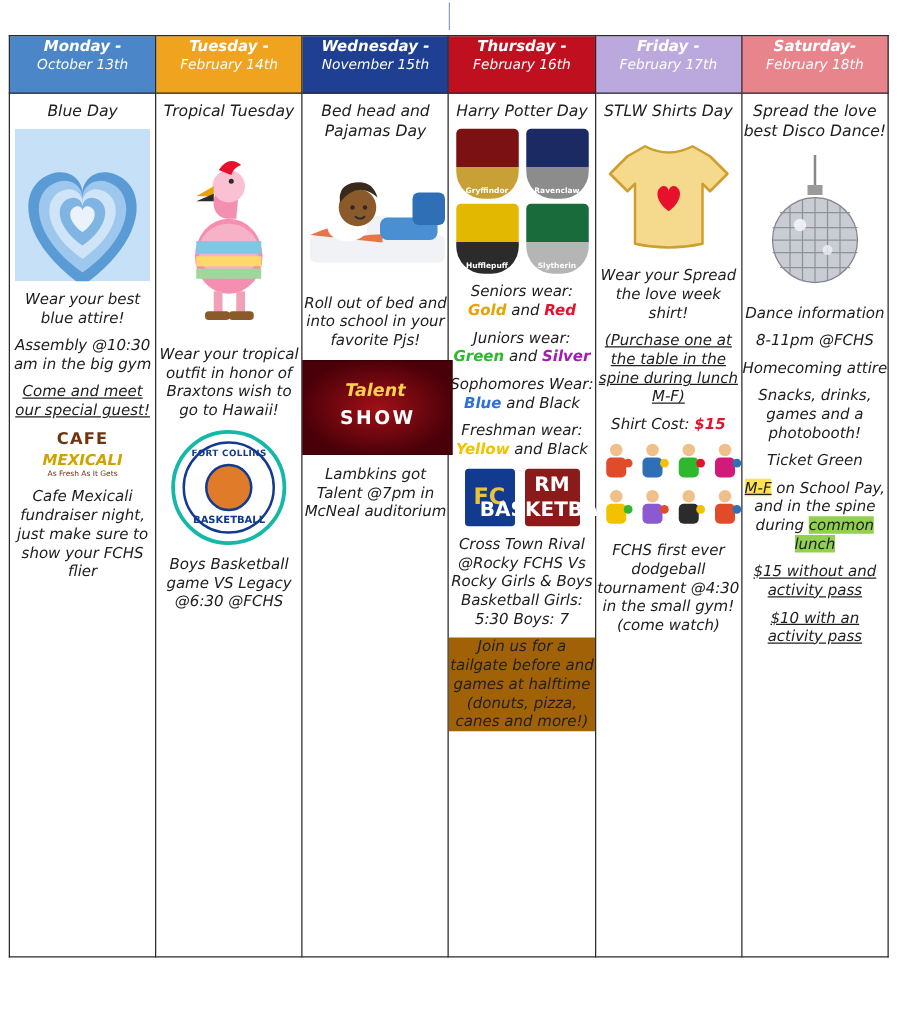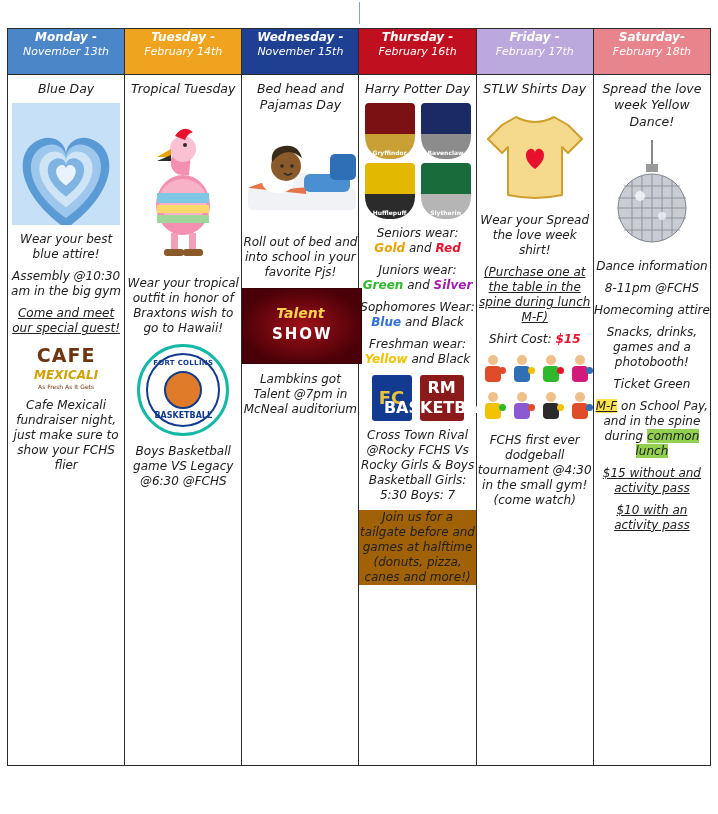--- a/index.html
+++ b/index.html
@@ -108,21 +108,21 @@
     font-size:8px; font-weight:bold; color:#123a8f;
   }
   .bball .ball {
     position:absolute; left:50%; top:50%; transform:translate(-50%,-50%);
     width:34px; height:34px; border-radius:50%;
     background:#e07b2a; border:2px solid #123a8f;
   }
   .cafe {
     margin: 8px auto 4px auto; width: 110px; text-align:center;
   }
-  .cafe .c1 { font-size: 19px; font-weight: bold; color: #6f3410; letter-spacing:1px; }
+  .cafe .c1 { font-size: 13px; font-weight: bold; color: #6f3410; letter-spacing:1px; }
   .cafe .c2 { font-size: 12px; font-weight: bold; color: #d1a100; font-style: italic; }
   .cafe .c3 { font-size: 6px; color: #6f3410; }
 
   
   .talent {
     width: 118px; height: 74px; margin: 8px auto;
     background: radial-gradient(ellipse at center, #a01018 0%, #4a0008 75%);
     position: relative; border: 1px solid #3a0006;
   }
   .talent .t1 {
@@ -176,21 +176,21 @@
 
 <div class="page">
 
   <div class="title-tick"></div>
 
   <table class="cal">
     <tbody>
         <tr>
       <th class="dayhead" style="background:#4a86c8;">
         <span class="dow">Monday -</span>
-        <span class="date">November 13th</span>
+        <span class="date">October 13th</span>
       </th>
       <th class="dayhead" style="background:#f0a31e;">
         <span class="dow">Tuesday -</span>
         <span class="date">February 14th</span>
       </th>
       <th class="dayhead" style="background:#1f3f93;">
         <span class="dow">Wednesday -</span>
         <span class="date">November 15th</span>
       </th>
       <th class="dayhead" style="background:#c01020;">
@@ -388,21 +388,21 @@
           <div class="kid">
                 <div class="head"></div>
                 <div class="body" style="background:#e04b2a;"></div>
                 <div class="ball" style="background:#2f6fb5;"></div>
               </div>
         </div>
         <div class="blk">FCHS first ever dodgeball tournament @4:30 in the small gym! (come watch)</div>
       </td>
 
       <td class="daycell">
-        <div class="cellhead">Spread the love week Yellow Dance!</div>
+        <div class="cellhead">Spread the love best Disco Dance!</div>
         <svg class="disco" width="96" height="112" viewBox="0 0 96 112">
           <line x1="48" y1="0" x2="48" y2="26" stroke="#888" stroke-width="2"></line>
           <rect x="42" y="24" width="12" height="8" fill="#9a9a9a"></rect>
           <circle cx="48" cy="68" r="34" fill="#c9ccd2"></circle>
           <circle cx="48" cy="68" r="34" fill="none" stroke="#7e838c" stroke-width="1"></circle>
           <g stroke="#8d929a" stroke-width="1">
             <line x1="14" y1="58" x2="82" y2="58"></line>
             <line x1="14" y1="68" x2="82" y2="68"></line>
             <line x1="14" y1="78" x2="82" y2="78"></line>
             <line x1="20" y1="46" x2="76" y2="46"></line>

